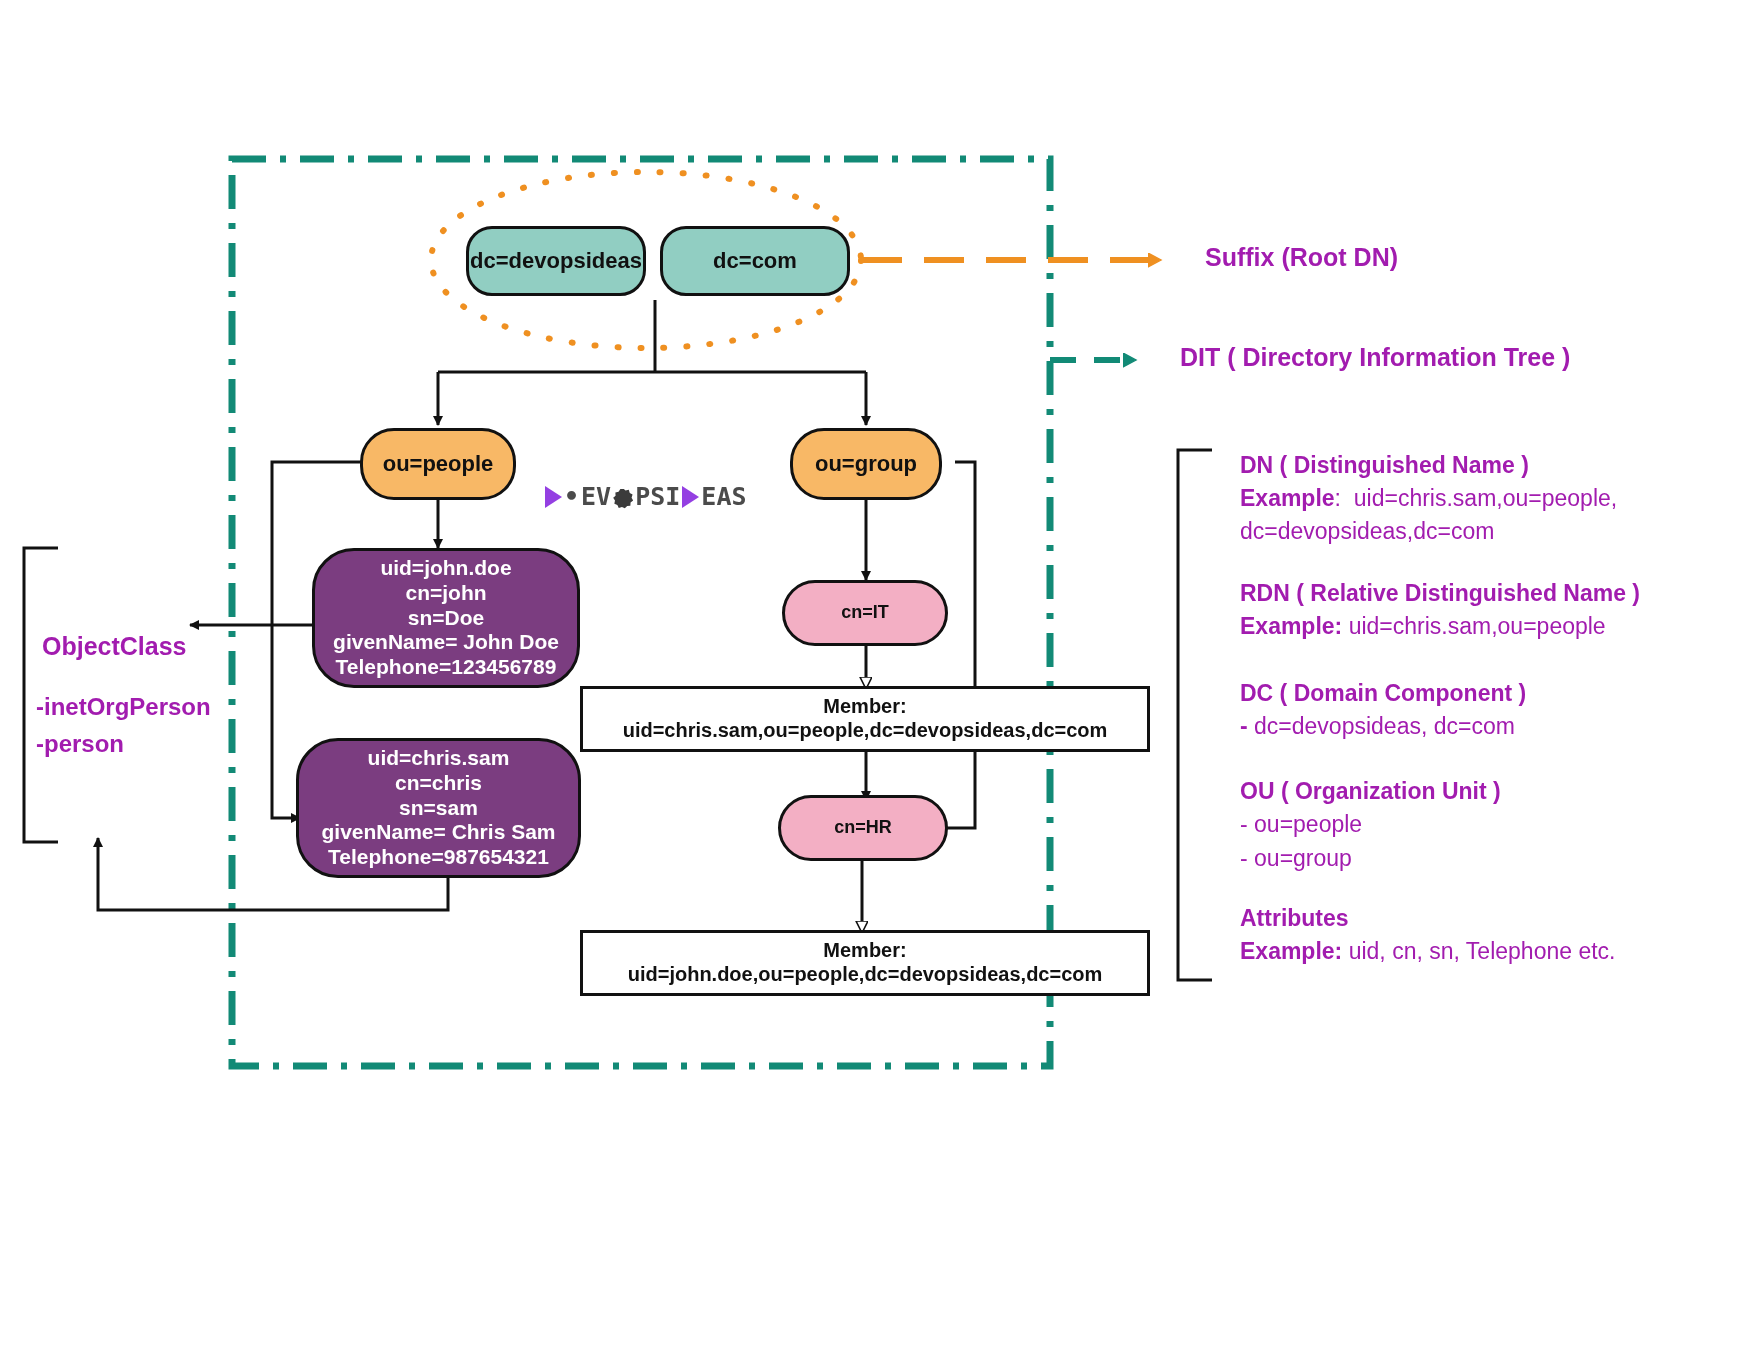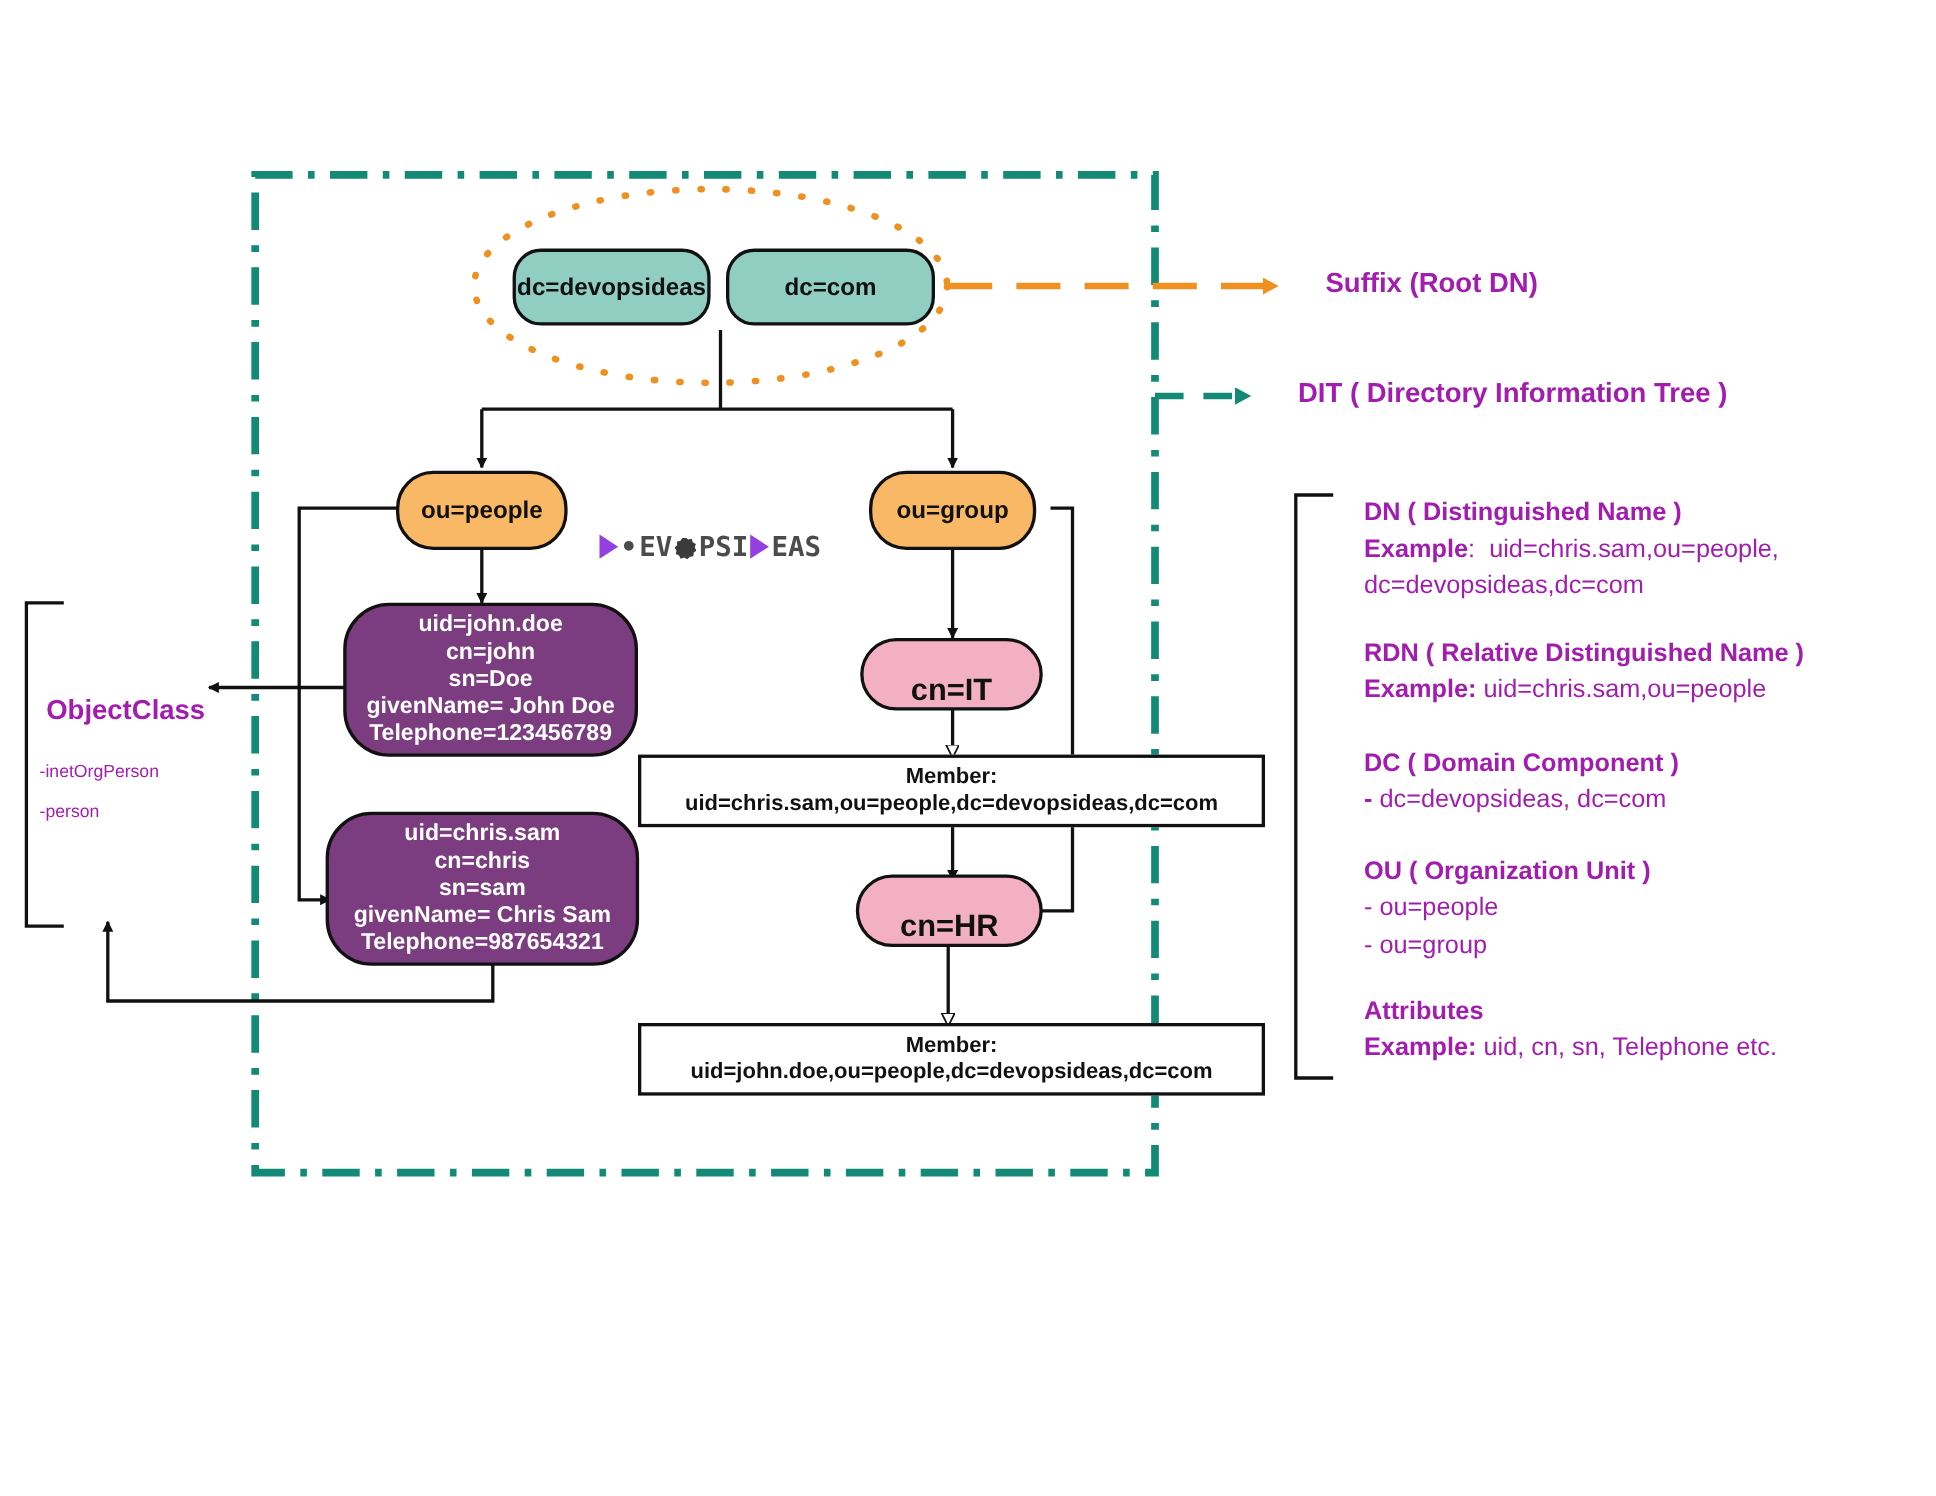--- a/index.html
+++ b/index.html
@@ -55,22 +55,21 @@
   .node-person {
     background: #7b3d80;
     border-radius: 42px;
     color: #ffffff;
     font-size: 21px;
   }
   .node-person .line { display:block; white-space: nowrap; }
   .node-cn {
     background: #f3afc4;
     border-radius: 34px;
-    font-size: 28px;
-    justify-content: flex-end;
+    font-size: 18px;
   }
   .node-member {
     background: #ffffff;
     border: 3px solid #111111;
     border-radius: 0;
     font-size: 20px;
   }
   .node-member .line { display:block; white-space: nowrap; }
 
   
@@ -90,22 +89,22 @@
   .legend-sub {
     font-size: 23px;
     font-weight: normal;
   }
   .legend-sub b { font-weight: bold; }
   .objclass-title {
     font-size: 25px;
     font-weight: bold;
   }
   .objclass-item {
-    font-size: 16px;
-    font-weight: normal;
+    font-size: 24px;
+    font-weight: bold;
   }
   .diagram-title {
     font-size: 30px;
     font-weight: bold;
     letter-spacing: 0.5px;
   }
 
   
   .watermark {
     position: absolute;

